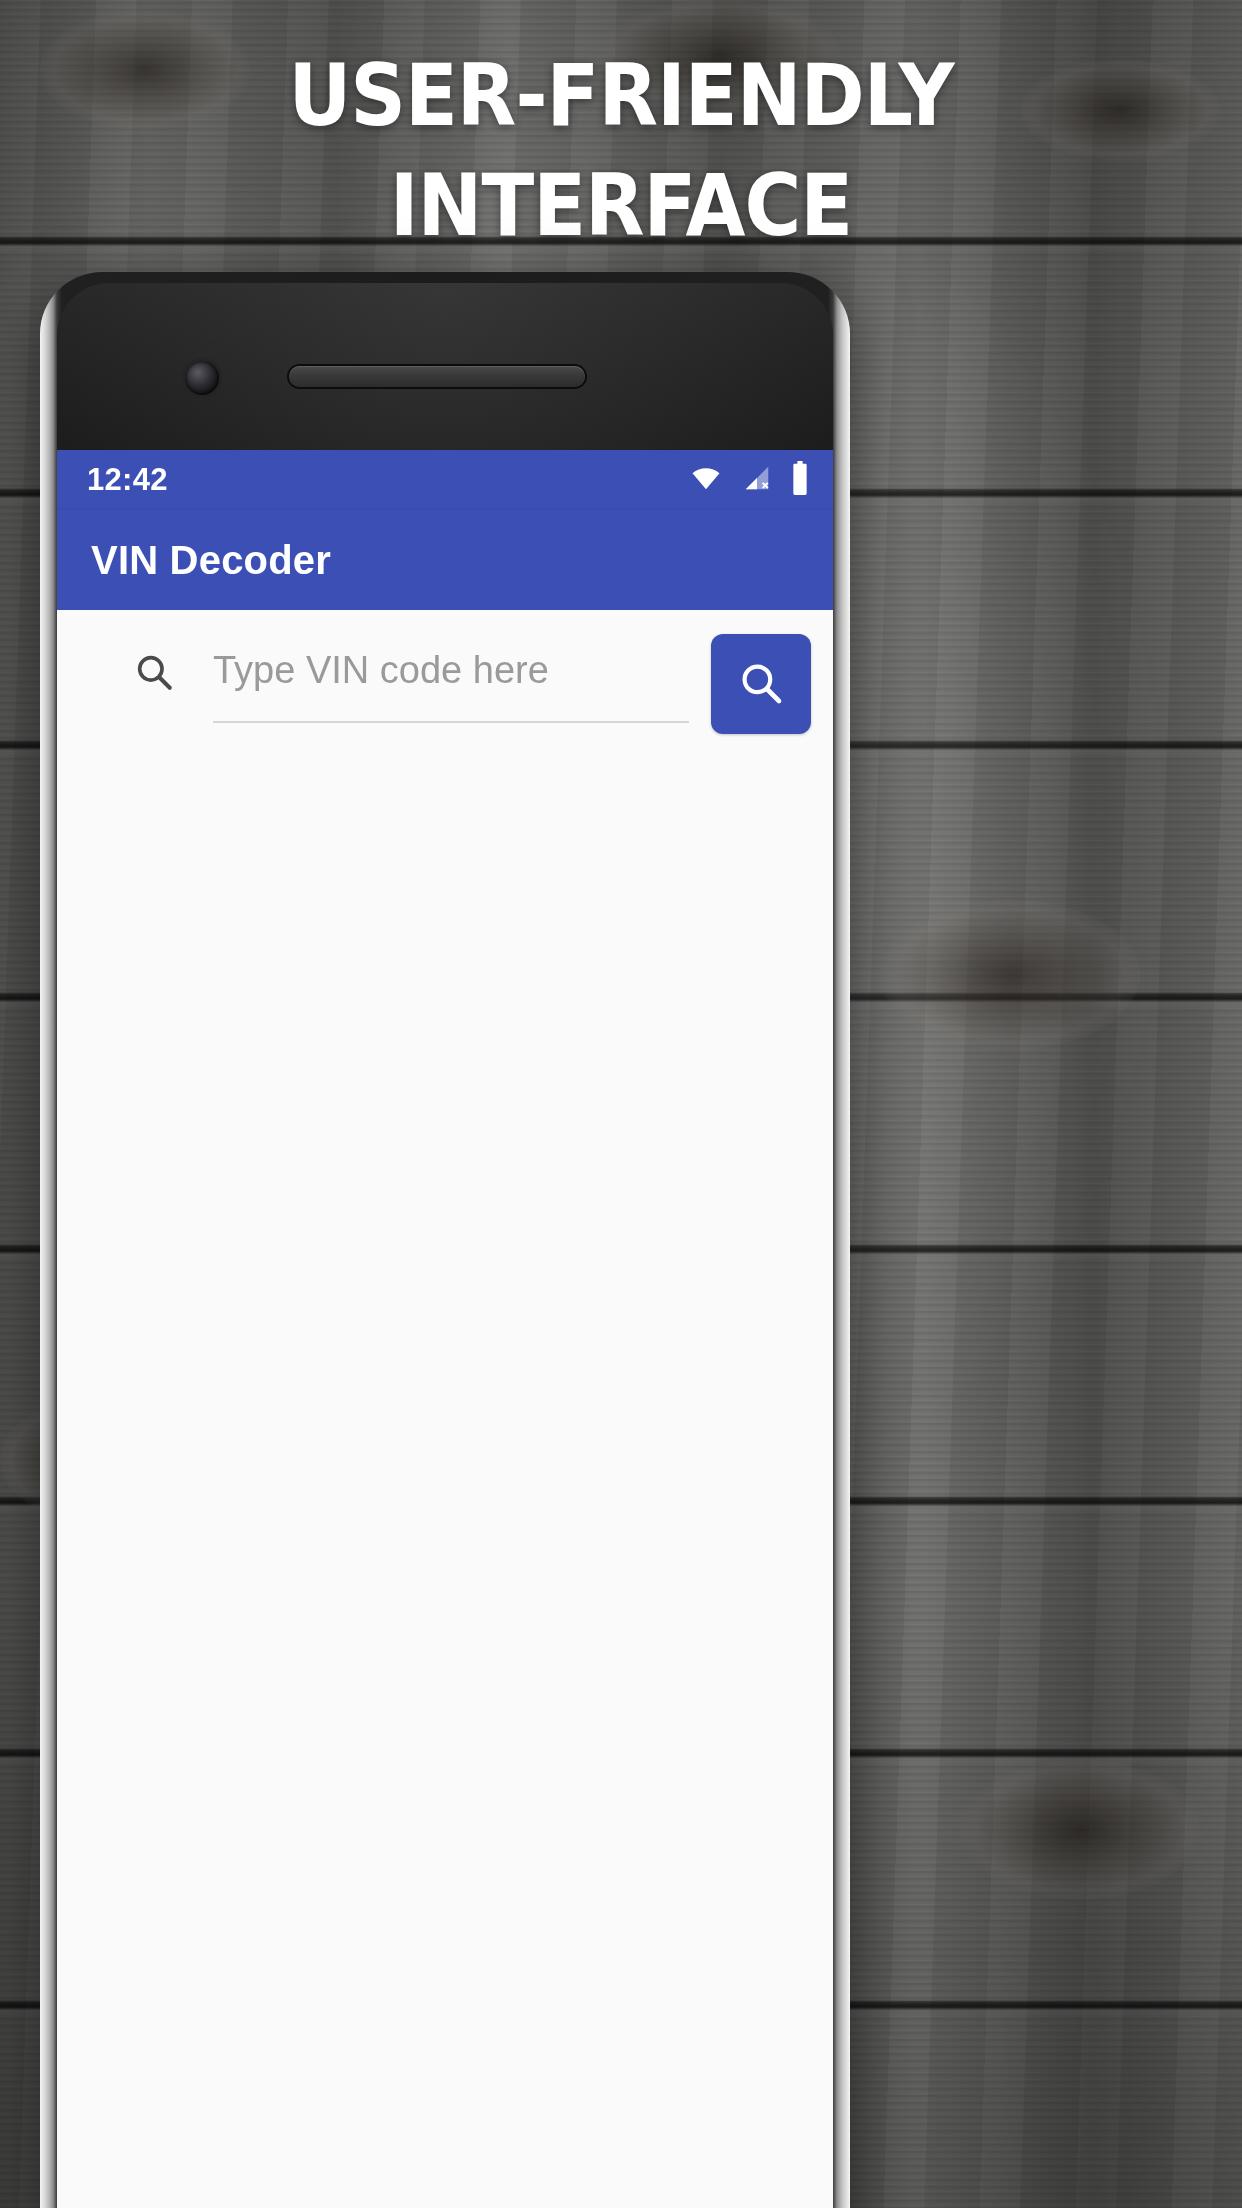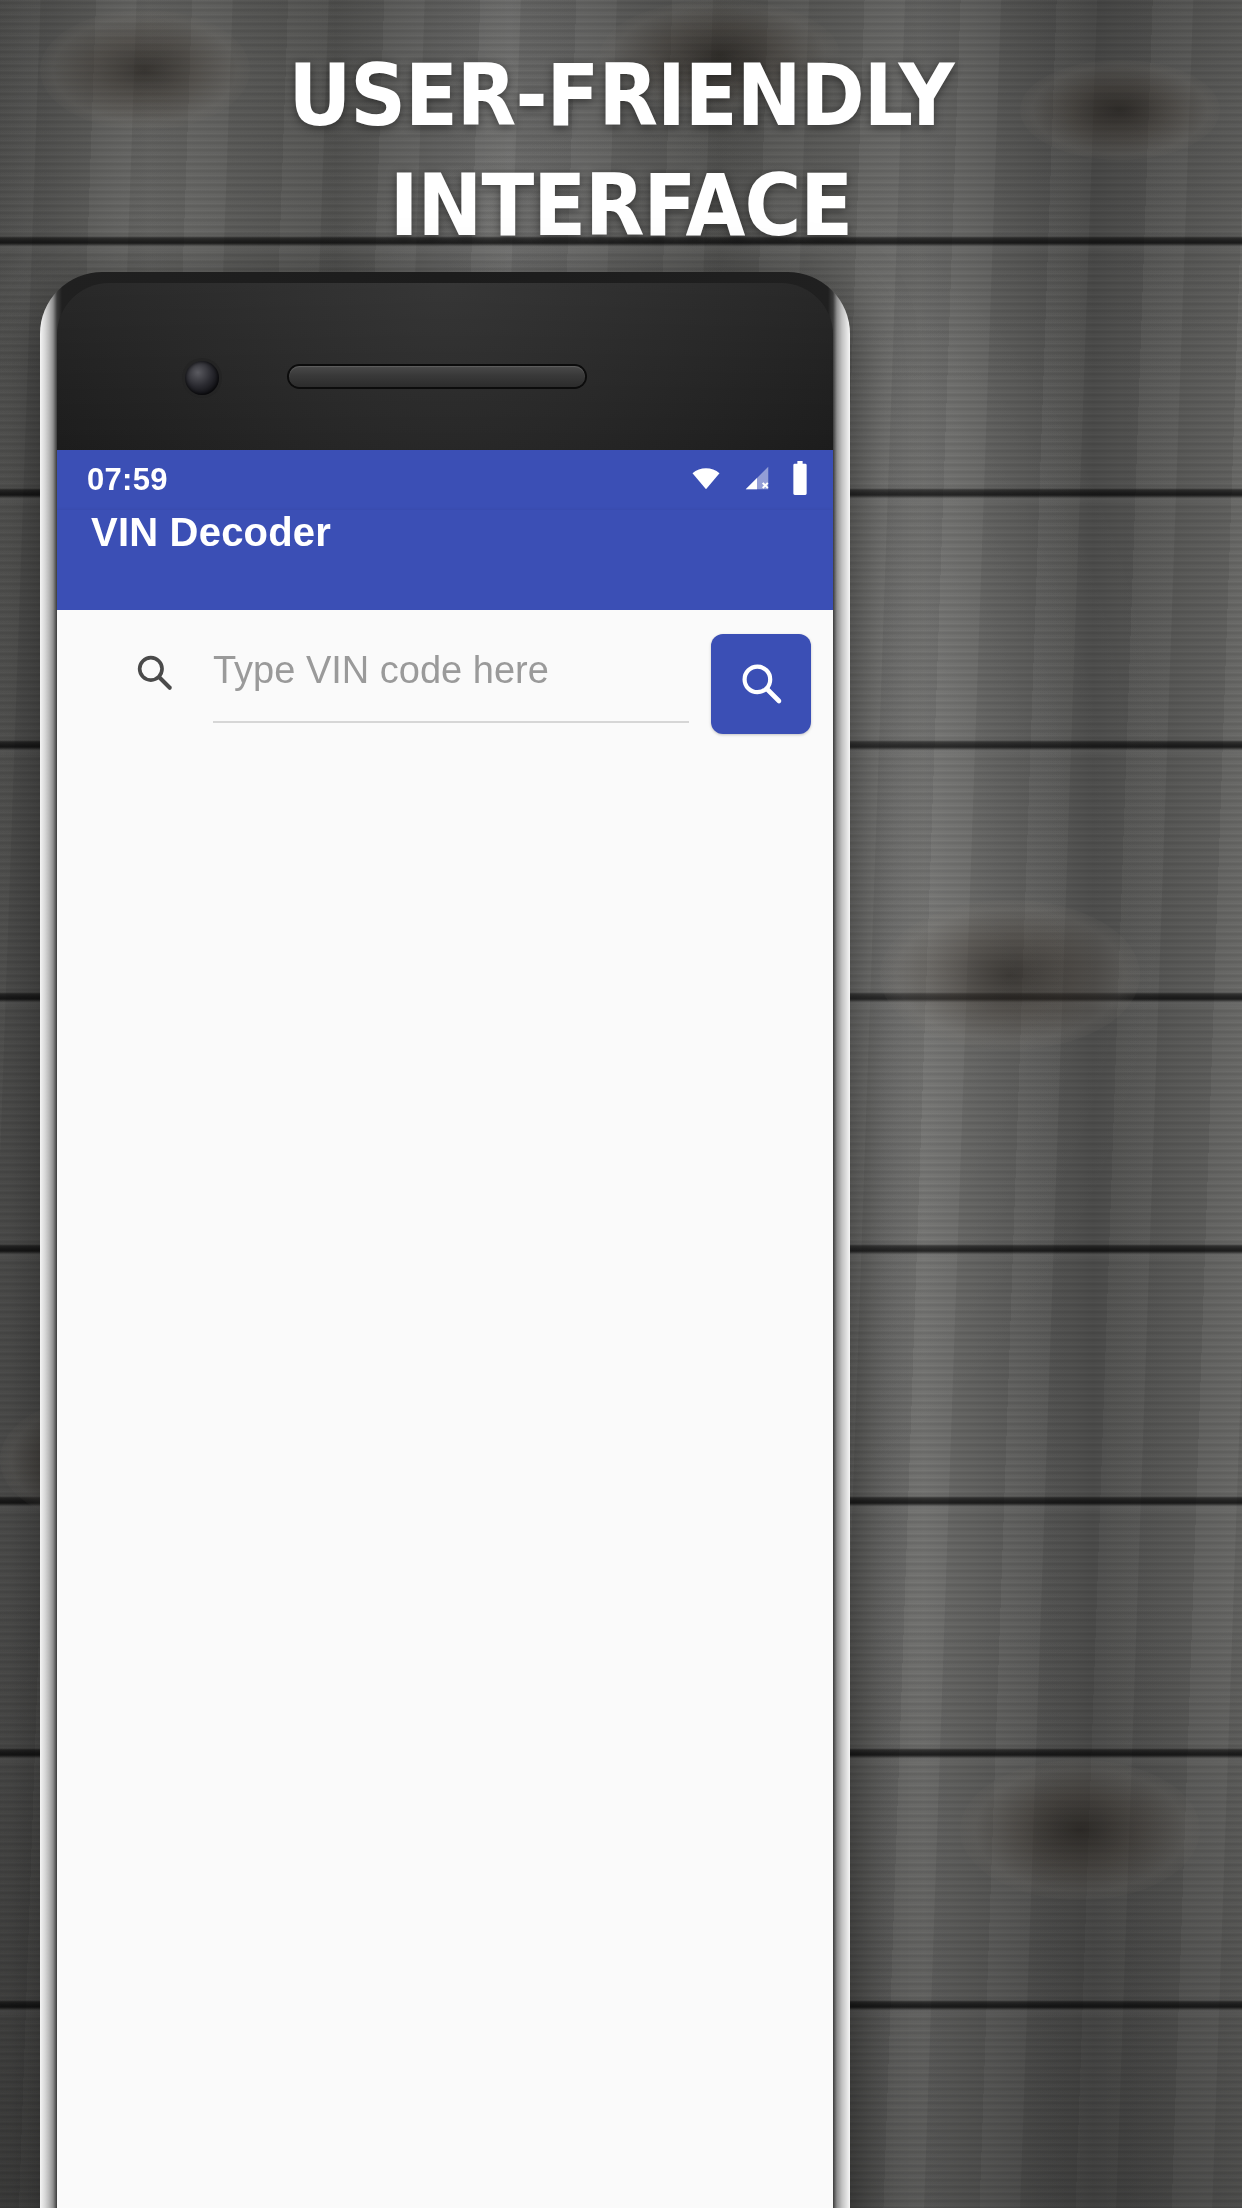--- a/index.html
+++ b/index.html
@@ -157,21 +157,21 @@
     display:flex;
     align-items:center;
     gap:14px;
   }
   .ic { display:block; }
 
   .appbar {
     height:100px;
     background:#3b4fb5;
     display:flex;
-    align-items:flex-start;
+    align-items:center;
     padding:0 34px;
     box-shadow:0 2px 5px rgba(0,0,0,0.20);
   }
   .appbar-title {
     color:#ffffff;
     font-size:40px;
     font-weight:bold;
     letter-spacing:0.2px;
   }
 
@@ -249,21 +249,21 @@
 
   <div class="phone">
     <div class="phone-inner">
       <div class="bezel-sheen"></div>
       <div class="camera"></div>
       <div class="speaker"></div>
 
       <div class="screen">
 
         <div class="statusbar">
-          <span class="clock">07:59</span>
+          <span class="clock">12:42</span>
           <span class="status-icons">
             <span class="ic">
               <svg width="38" height="30" viewBox="0 0 24 24">
                 <path fill="#ffffff" d="M12 21 L1.2 8.1 C4.2 5.6 8 4.2 12 4.2 C16 4.2 19.8 5.6 22.8 8.1 Z"></path>
               </svg>
             </span>
             <span class="ic">
               <svg width="36" height="30" viewBox="0 0 24 24">
                 <path fill="#ffffff" opacity="0.45" d="M21 3 L21 21 L3 21 Z"></path>
                 <path fill="#ffffff" d="M12 12 L12 21 L3 21 Z"></path>

